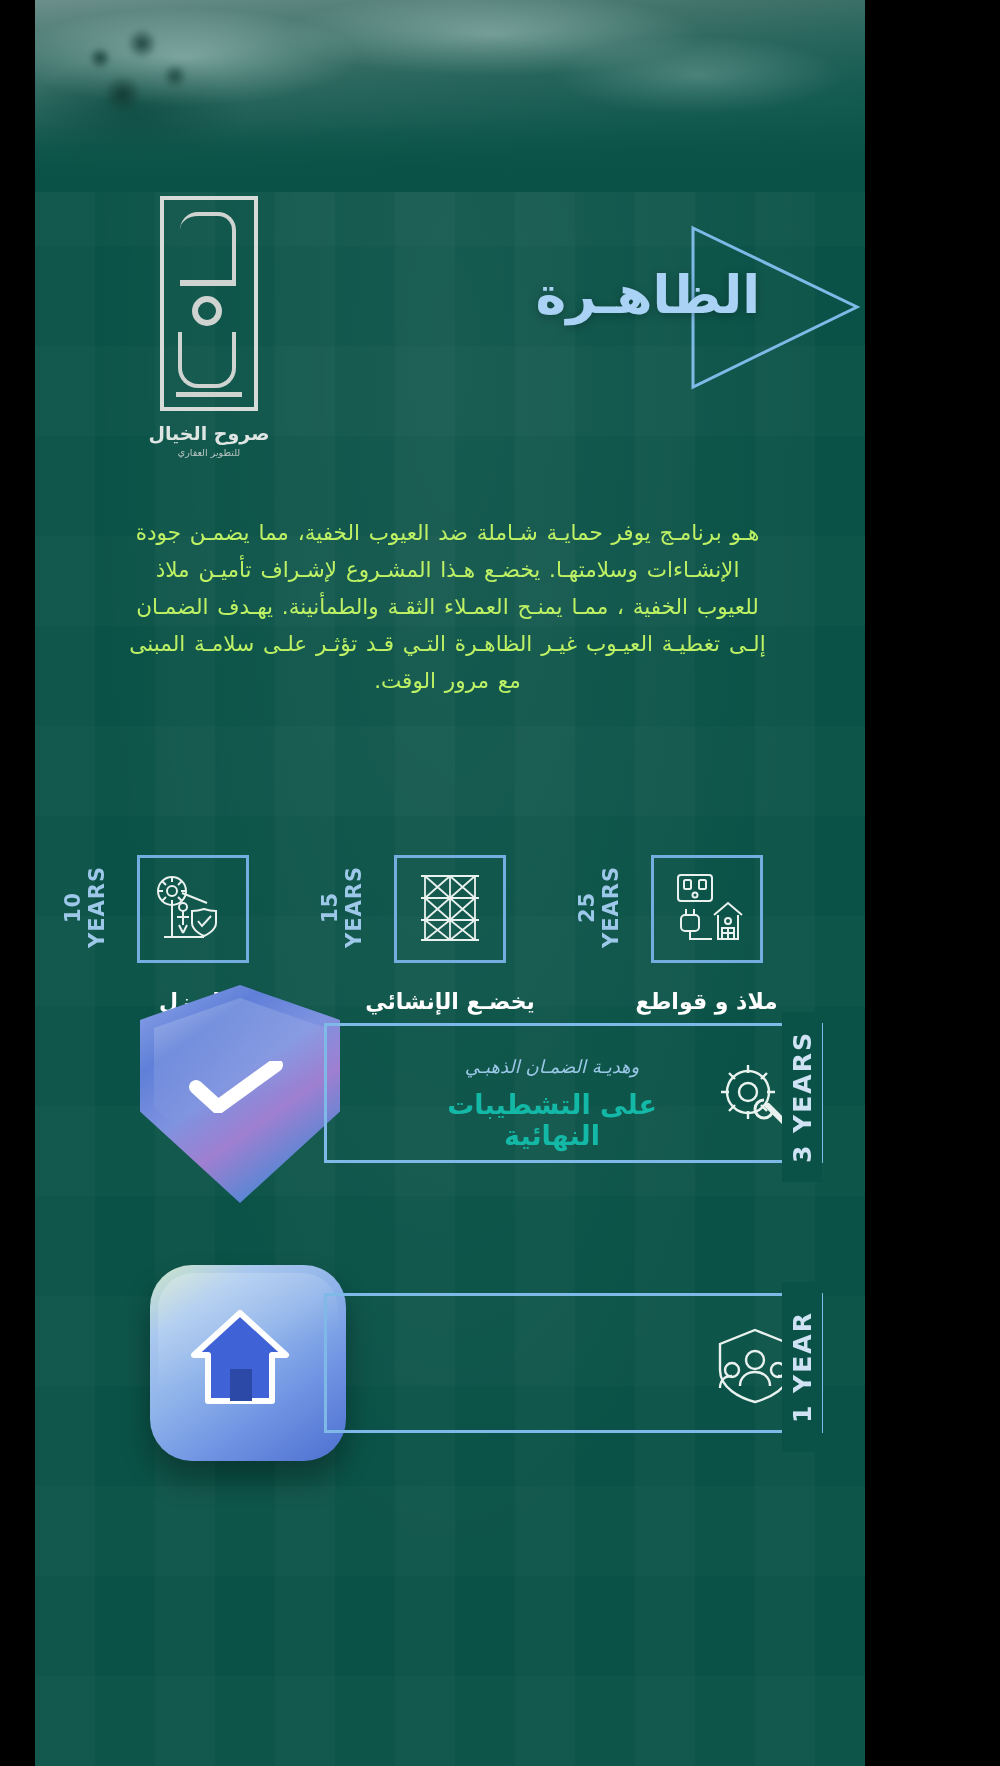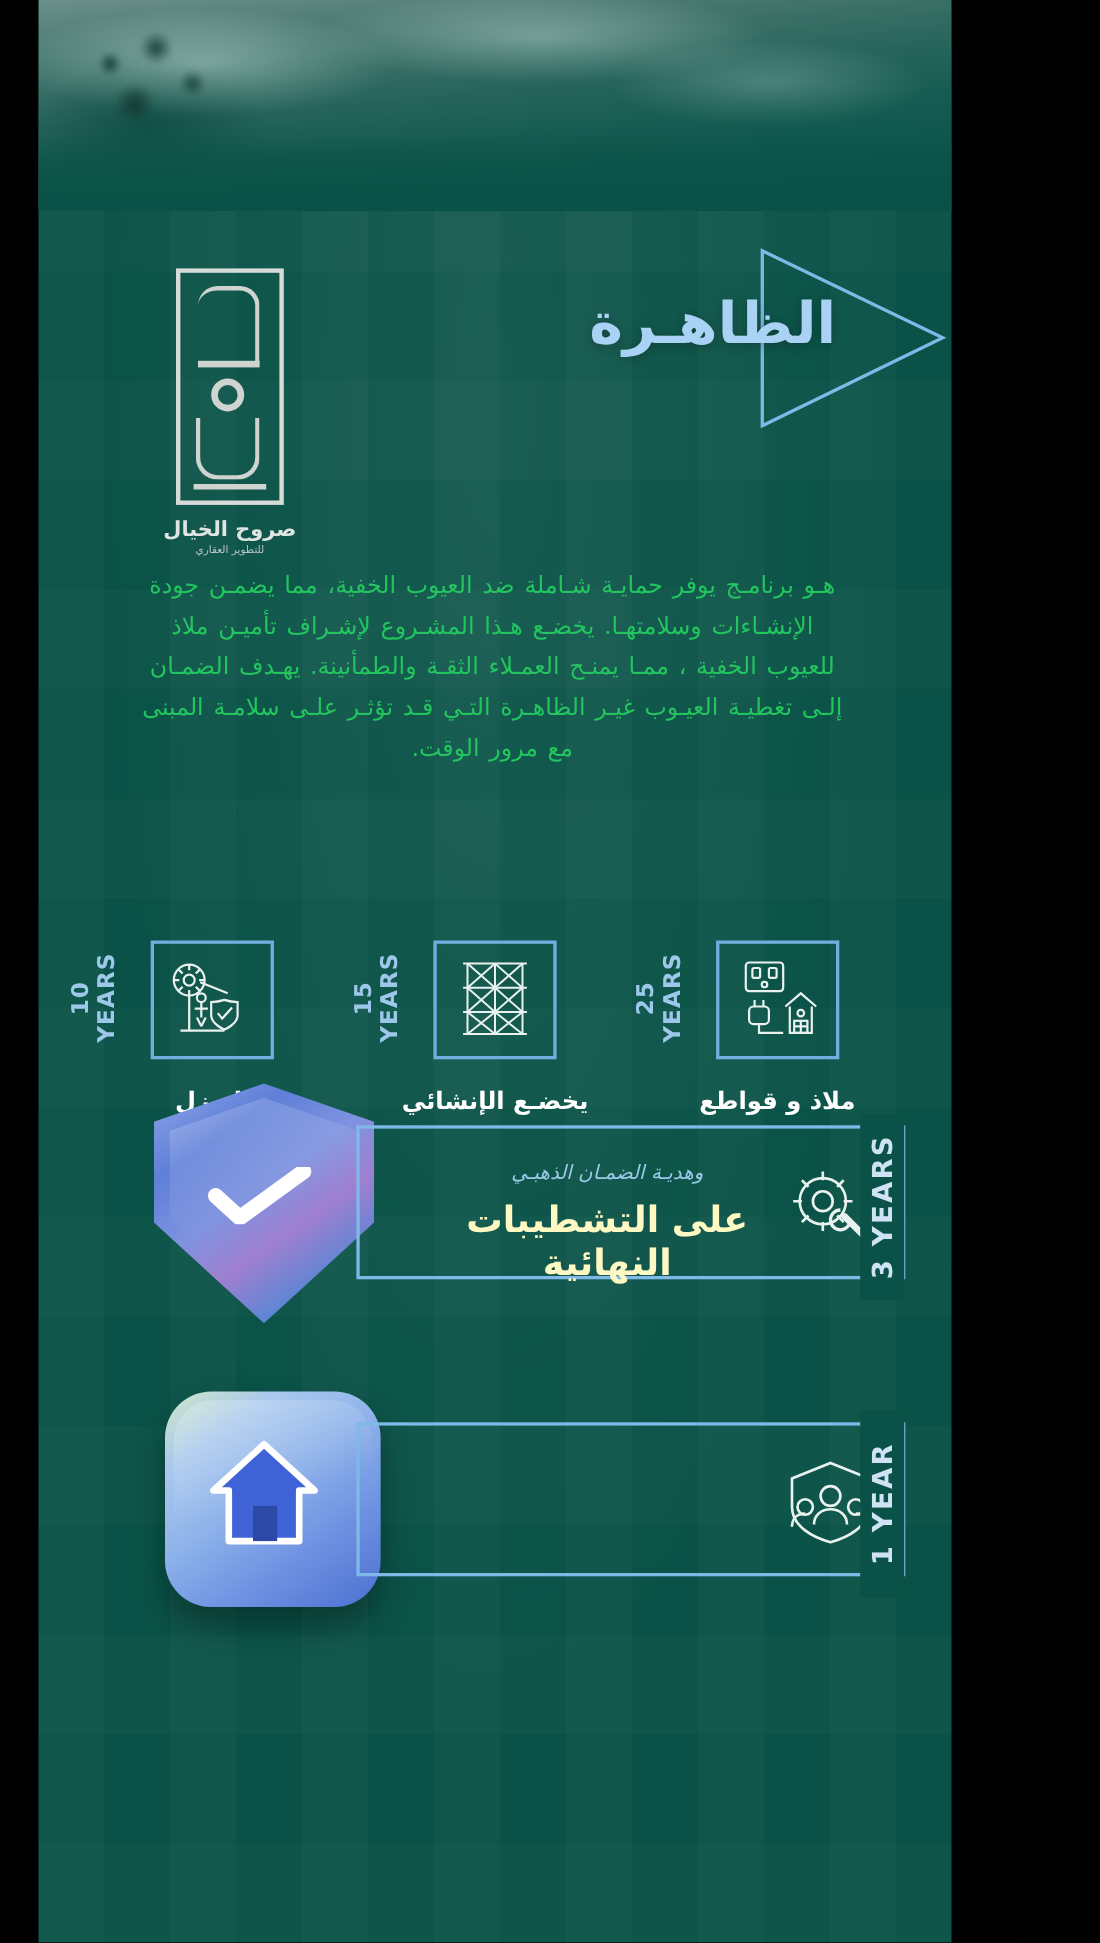--- a/index.html
+++ b/index.html
@@ -44,21 +44,21 @@
       radial-gradient(circle 18px at 80% 45%, rgba(20,62,54,.8), rgba(20,62,54,0) 70%),
       radial-gradient(circle 26px at 45% 60%, rgba(14,50,44,.8), rgba(14,50,44,0) 72%);
     filter:blur(2px);
   }
   .hero::after{
     content:""; position:absolute; left:0; bottom:-2px; width:100%; height:70px;
     background:linear-gradient(180deg, rgba(10,82,71,0), #0a5247 85%);
   }
 
   
-  .logo-wrap{ position:absolute; left:84px; top:196px; width:180px; text-align:center;margin-top:48px; }
+  .logo-wrap{ position:absolute; left:84px; top:196px; width:180px; text-align:center; }
   .logo-mark{
     position:relative; width:98px; height:215px; margin:0 auto;
     border:4px solid #d8dcd9;
     background:transparent;
   }
   .logo-mark .g1{ position:absolute; left:16px; top:12px; width:56px; height:72px;
      border:4px solid #cfd4d1; border-bottom:none; border-left:none; border-radius:18px 18px 0 0;}
   .logo-mark .g2{ position:absolute; left:16px; top:80px; width:56px; height:6px; background:#cfd4d1;}
   .logo-mark .g3{ position:absolute; left:28px; top:96px; width:30px; height:30px;
      border:6px solid #cfd4d1; border-radius:50%;}
@@ -74,21 +74,21 @@
     color:#a9d2f5; font-size:52px; font-weight:bold; letter-spacing:4px;
     text-shadow:0 2px 10px rgba(0,0,0,.25);
   }
   .arrow{
     position:absolute; right:0px; top:220px; width:180px; height:175px;
   }
 
   
   .para{
     position:absolute; right:95px; top:515px; width:645px;
-    color:#22c55e; font-size:21.5px; line-height:1.72; text-align:center;
+    color:#bef264; font-size:21.5px; line-height:1.72; text-align:center;
     word-spacing:2px;
   }
 
   
   .wm{
     position:absolute; left:495px; top:585px; width:230px; height:110px;
     pointer-events:none;
   }
   .wm-text{
     position:absolute; left:0; top:68px; width:230px; text-align:center;
@@ -120,21 +120,21 @@
   }
   .row-years{
     position:absolute; right:-2px; top:-14px; height:170px; width:40px;
     color:#cfe3f5; font-size:25px; font-weight:bold; letter-spacing:2px;
     writing-mode:vertical-rl; transform:rotate(180deg); direction:ltr;
     display:flex; align-items:center; justify-content:center;
     background:#0a5247; padding:6px 0;
   }
   .row-text{ position:absolute; right:118px; top:30px; width:300px; text-align:center; }
   .row-sub{ color:#9cc8e8; font-size:18px; font-style:italic; letter-spacing:1px; }
-  .row-title{ color:#fef9c3; font-size:33px; font-weight:bold; margin-top:12px; letter-spacing:.5px; }
+  .row-title{ color:#14b8a6; font-size:27px; font-weight:bold; margin-top:12px; letter-spacing:.5px; }
   .row-icon{ position:absolute; right:22px; top:30px; width:86px; height:80px; }
   .row-art{ position:absolute; left:105px; top:0px; width:230px; height:230px; }
 
   .shield-3d{
     position:absolute; left:0; top:0; width:200px; height:218px;
     background:linear-gradient(145deg,#8fa6e8 0%, #5f7fd8 25%, #7e93e0 45%, #9f7fd0 62%, #5d86d4 80%, #3f5fb8 100%);
     clip-path:polygon(50% 0%, 100% 16%, 100% 58%, 50% 100%, 0% 58%, 0% 16%);
     box-shadow:0 18px 30px rgba(0,0,0,.32);
   }
   .shield-3d::before{

